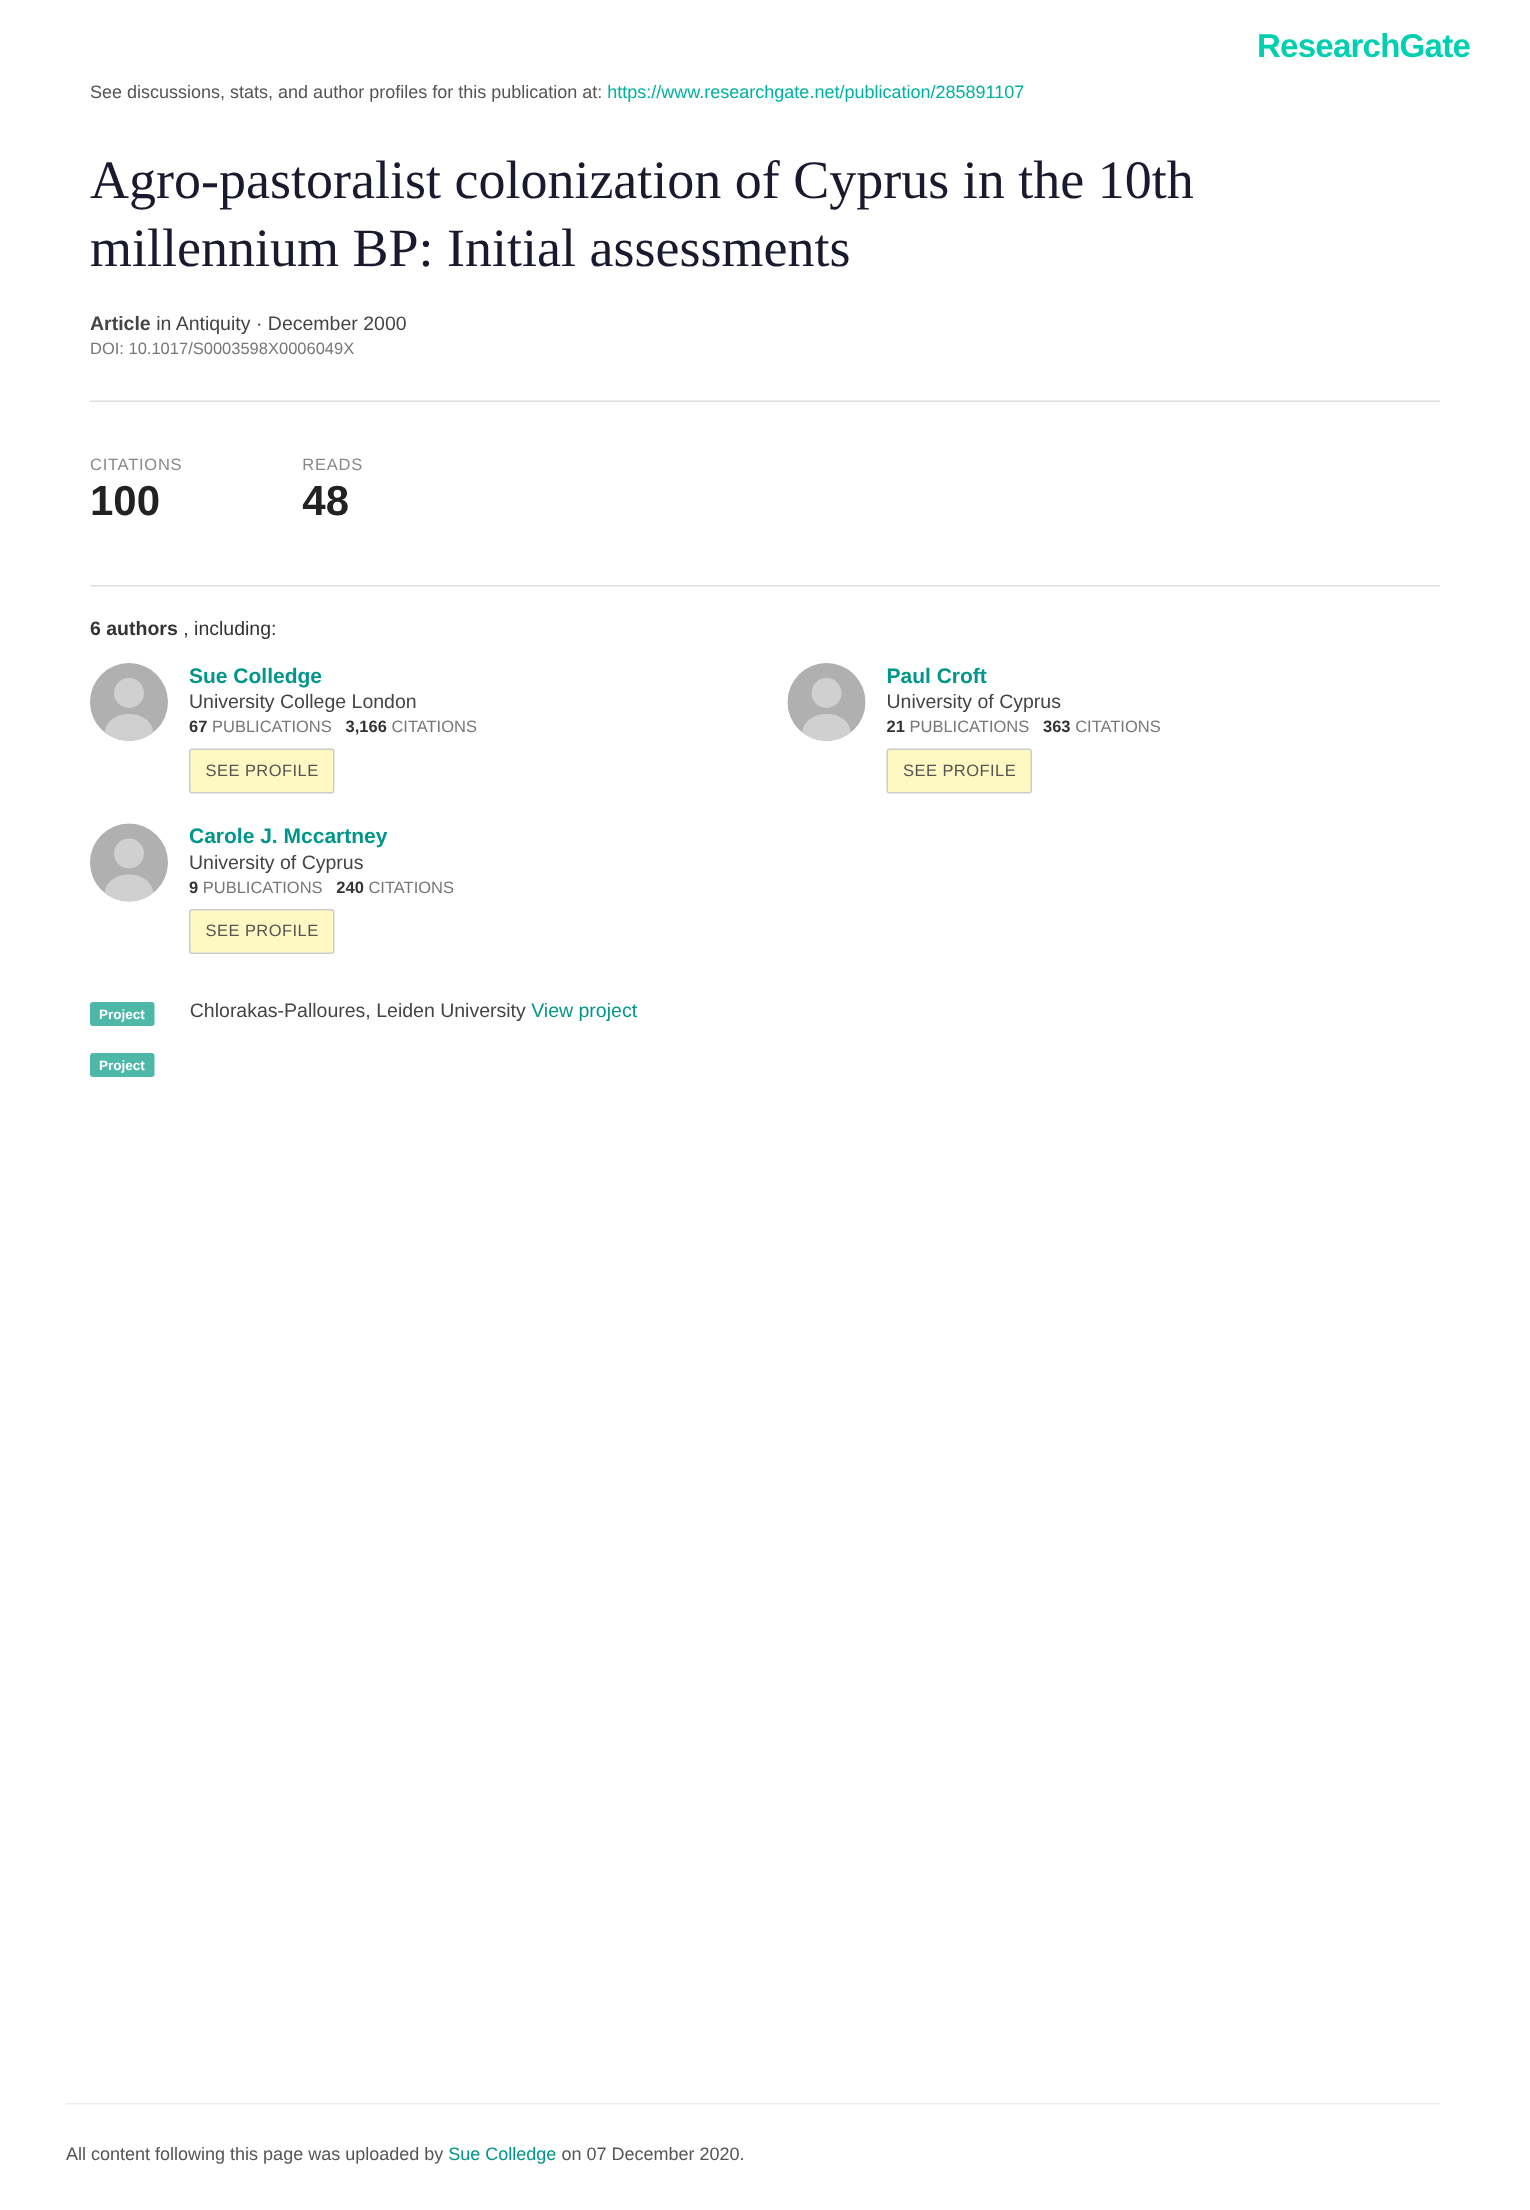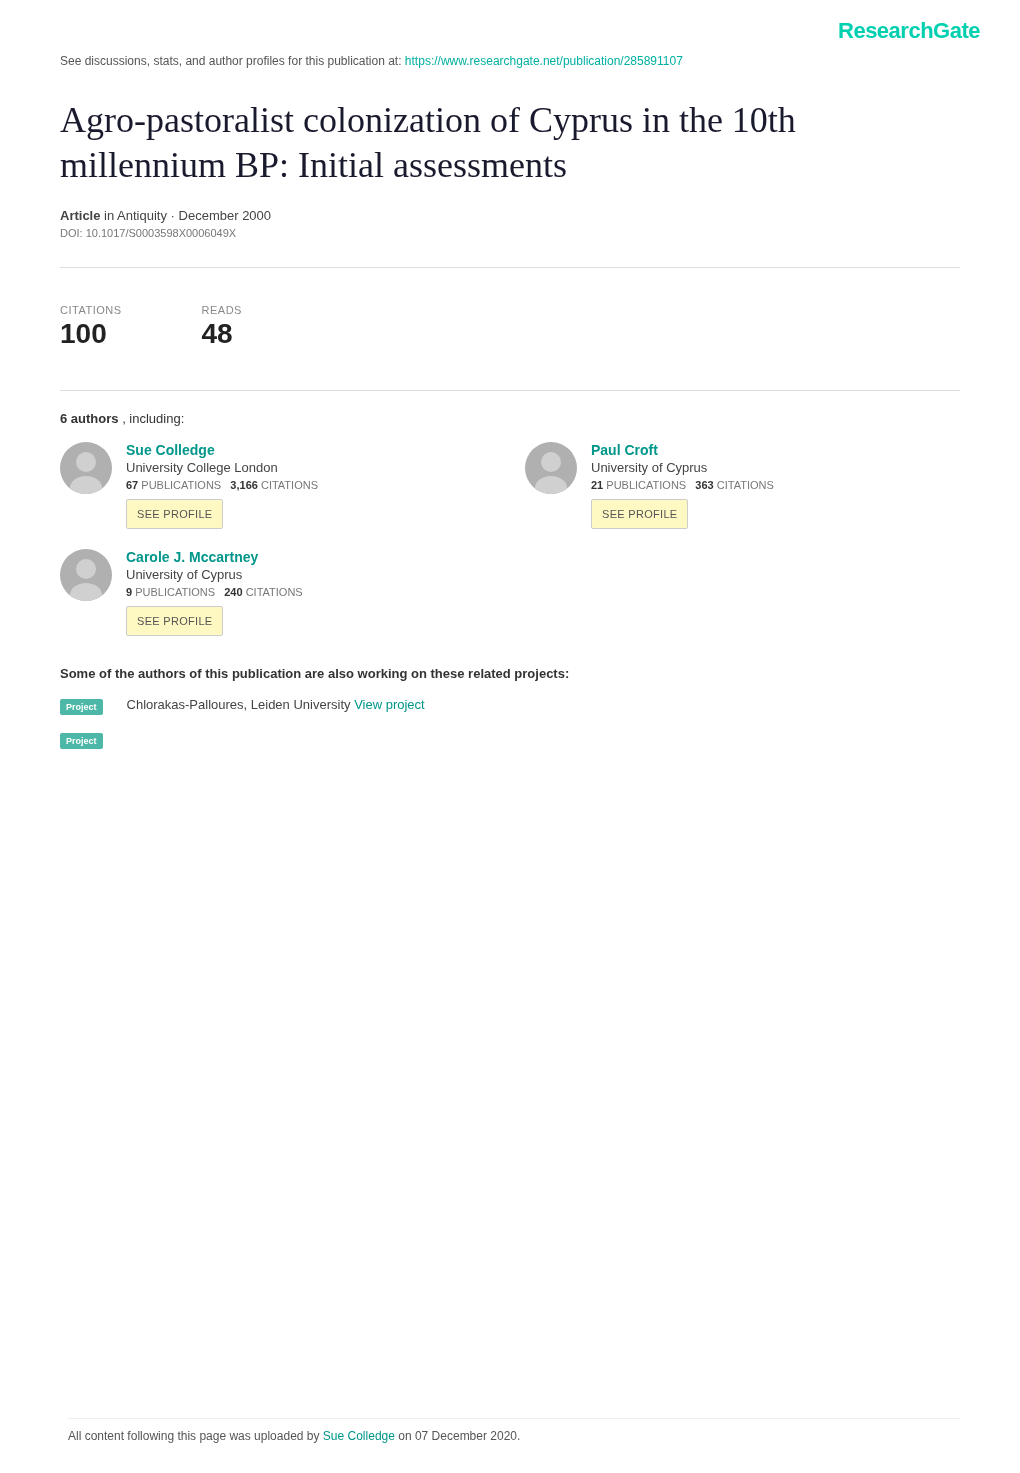--- a/index.html
+++ b/index.html
@@ -210,26 +210,26 @@
     }
 
     .project-text a {
       color: #00968a;
       text-decoration: none;
     }
 
     .page-footer {
       position: absolute;
       bottom: 30px;
-      left: 68px;
+      left: 44px;
       right: 60px;
       font-size: 12px;
       color: #555;
       border-top: 1px solid #eee;
-      padding-top: 10px;
+      padding-top: 26px;
     }
 
     .page-footer a {
       color: #00968a;
       text-decoration: none;
     }
 
     .footer-line2 {
       font-size: 11px;
       color: #888;
@@ -338,21 +338,20 @@
             <strong>240</strong> CITATIONS
           </div>
           <button class="see-profile-btn">SEE PROFILE</button>
         </div>
       </div>
 
     </div>
   </div>
 
   <div class="related-projects">
-    <div class="related-projects-label">Some of the authors of this publication are also working on these related projects:</div>
 
     <div class="project-item">
       <span class="project-badge">Project</span>
       <div class="project-text">
         <span>Chlorakas-Palloures, Leiden University </span>
         <a>View project</a>
       </div>
     </div>
 
     <div class="project-item">

